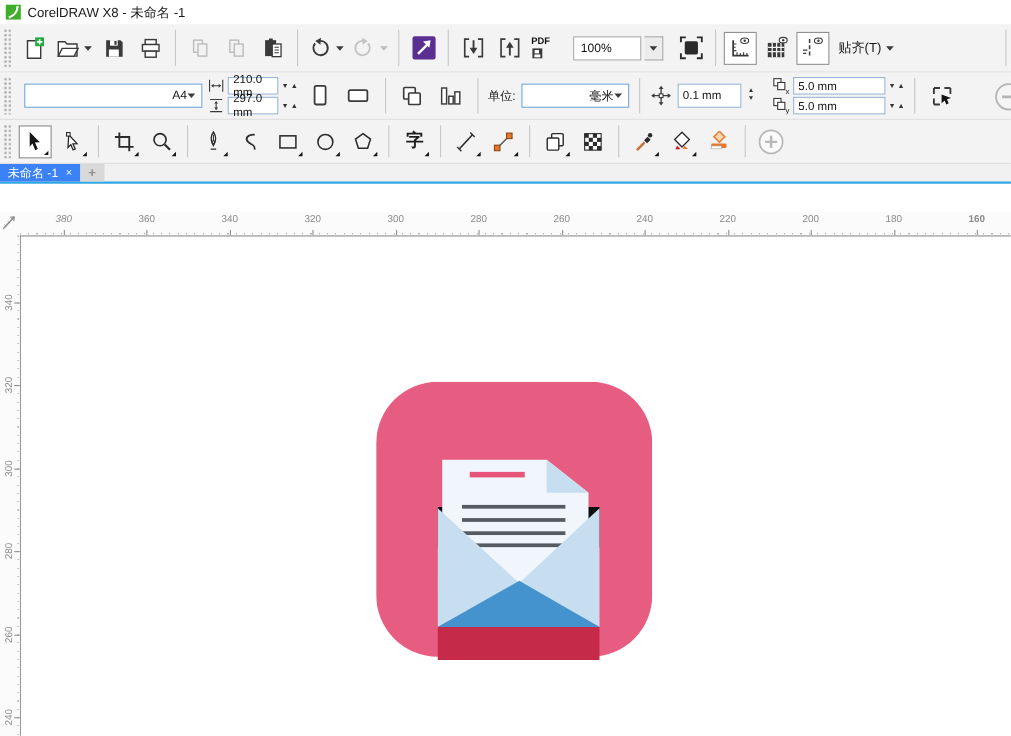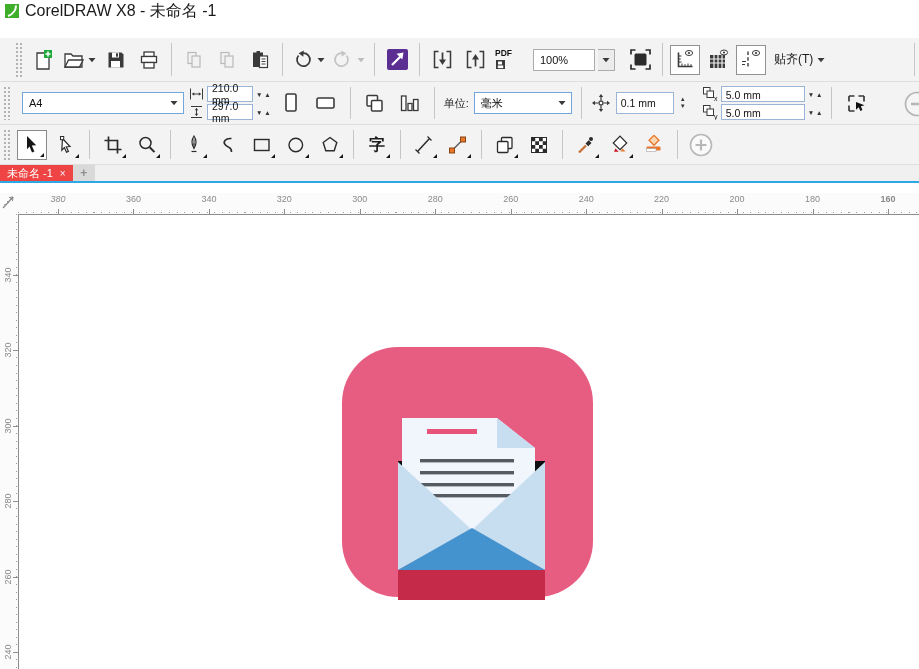--- a/index.html
+++ b/index.html
@@ -2,29 +2,29 @@
 <html><head>
 <meta charset="utf-8">
 <style>
   * { box-sizing: border-box; margin: 0; padding: 0; }
   html,body { width: 919px; height: 669px; overflow: hidden;
     font-family: "Liberation Sans", "DejaVu Sans", sans-serif; background:#fff; }
   .app { position: relative; width: 919px; height: 669px; background:#fff; }
 
   
   .titlebar { height:22px; display:flex; align-items:center; gap:6px; padding-left:5px; background:#fff; }
-  .titlebar .title { font-size:16px; color:#1a1a1a; }
+  .titlebar .title { font-size:12px; color:#1a1a1a; }
 
   
   .menubar { height:26px; background:#d6d6d6; display:flex; align-items:center; padding-left:4px; border-bottom:1px solid #c2c2c2; }
   .menu-item { font-size:12px; color:#1a1a1a; padding:4px 9px; cursor:default; }
 
   
   .bar { display:flex; align-items:center; background:#f3f3f3; border-bottom:1px solid #dedede; position:relative; }
-  .toolbar { height:44px; padding-left:14px; gap:3px;margin-top:16px; }
+  .toolbar { height:44px; padding-left:2px; gap:3px; }
   .propbar { height:43px; padding-left:2px; gap:5px; }
   .toolboxbar { height:40px; padding-left:2px; gap:4px; }
   .grip { width:7px; align-self:stretch; margin:4px 3px 4px 1px;
     background-image: radial-gradient(circle, #b3b3b3 1px, transparent 1.3px);
     background-size:4px 4px; }
   .sep { width:1px; align-self:stretch; margin:5px 4px; background:#c6c6c6; }
   .tbtn { position:relative; height:30px; min-width:30px; display:inline-flex; align-items:center; justify-content:center;
     background:none; border:none; gap:2px; padding:0 2px; }
   .boxed { border:1px solid #919191; background:#fff; }
   .ic { display:inline-flex; align-items:center; justify-content:center; }
@@ -33,21 +33,21 @@
   .zoombox { width:62px; height:22px; background:#fff; border:1px solid #acacac; font-size:11px;
     display:flex; align-items:center; padding:0 6px; color:#111; }
   .zoomcaret { width:17px; height:22px; border:1px solid #acacac; border-left:none; background:#ececec;
     display:flex; align-items:center; justify-content:center; }
   .textbtn { font-size:12px; color:#1a1a1a; display:flex; align-items:center; gap:4px; padding:0 5px; }
   .pdfbtn { display:flex; flex-direction:column; align-items:flex-start; line-height:1; }
   .pdfbtn .pdftxt { font-size:8.5px; font-weight:bold; color:#111; }
 
   
   .combo { height:22px; background:#fff; border:1px solid #71a7dc; display:flex; align-items:center;
-    justify-content:space-between; font-size:11px; color:#111; padding:0 5px 0 6px; }
+    justify-content:flex-end; font-size:11px; color:#111; padding:0 5px 0 6px; }
   .combo-a4 { width:162px; margin-left:4px; }
   .combo-units { width:98px; }
   .stackgroup { display:flex; flex-direction:column; gap:2px; justify-content:center; }
   .fieldrow { display:flex; align-items:center; gap:3px; }
   .field { background:#fff; border:1px solid #9ab5d5; font-size:10.5px; color:#111; display:flex;
     align-items:center; padding:0 4px; height:16px; }
   .f-size { width:46px; }
   .f-dup { width:84px;align-items:flex-end; }
   .f-nudge { width:58px; height:22px; }
   .spinpair { display:flex; gap:3px; font-size:6.5px; color:#333; }
@@ -612,21 +612,21 @@
         <span class="ic">
           <svg width="26" height="26" viewBox="0 0 26 26">
             <circle cx="13" cy="13" r="10.5" fill="#fafafa" stroke="#b8b8b8" stroke-width="1.6"></circle>
             <path d="M13 7.5v11M7.5 13h11" stroke="#b8b8b8" stroke-width="2.2"></path>
           </svg>
         </span>
       </div>
   </div>
 
   <div class="tabrow" style="border-bottom-color: rgb(44, 168, 228);">
-    <div class="tab-active" style="background: #ef4444;">
+    <div class="tab-active" style="background: #3b82f6;">
       <span>未命名 -1</span>
       <span class="tab-close">×</span>
     </div>
     <div class="tab-new">
         <span>+</span>
       </div>
   </div>
 
   <div class="hruler">
     <span class="ic corner">

